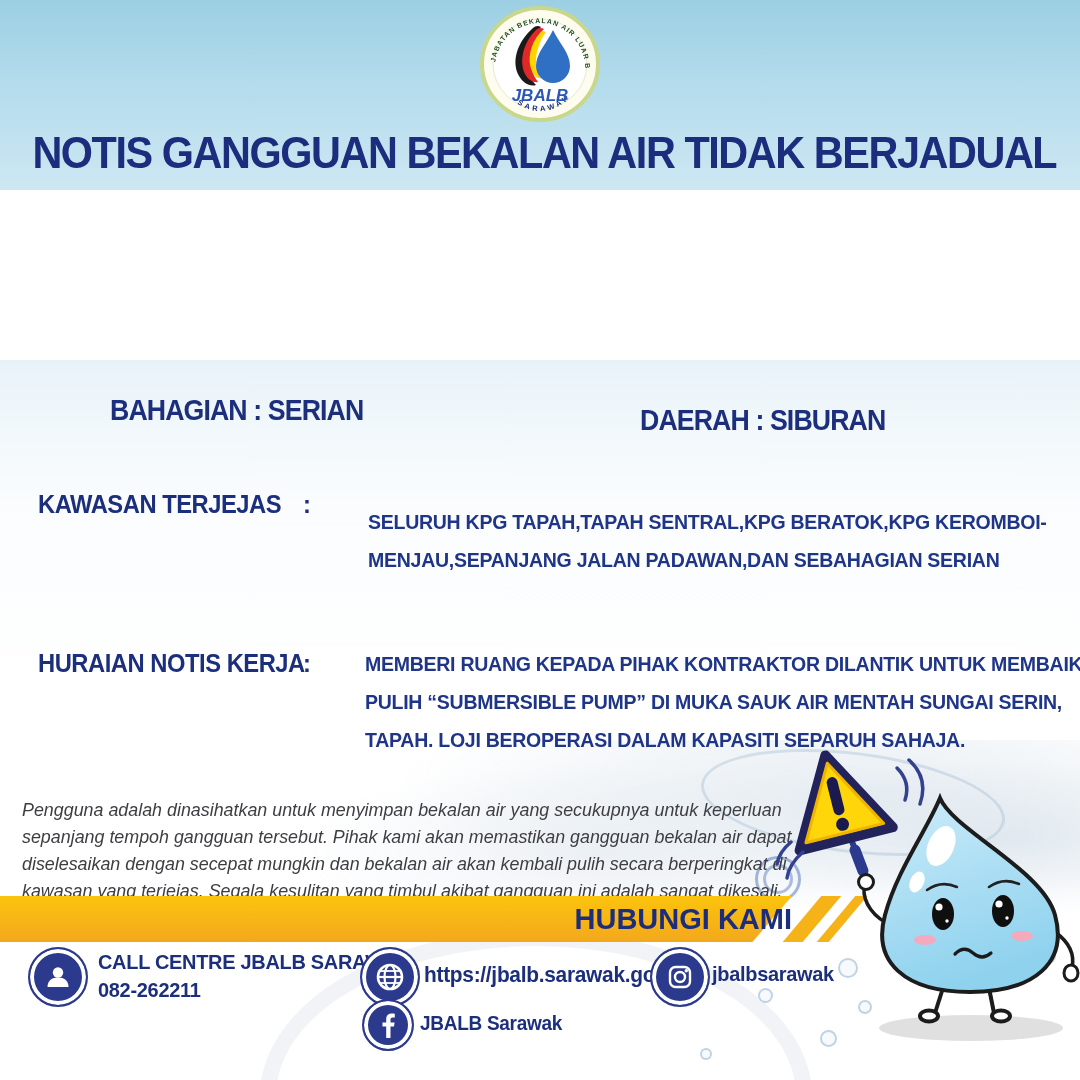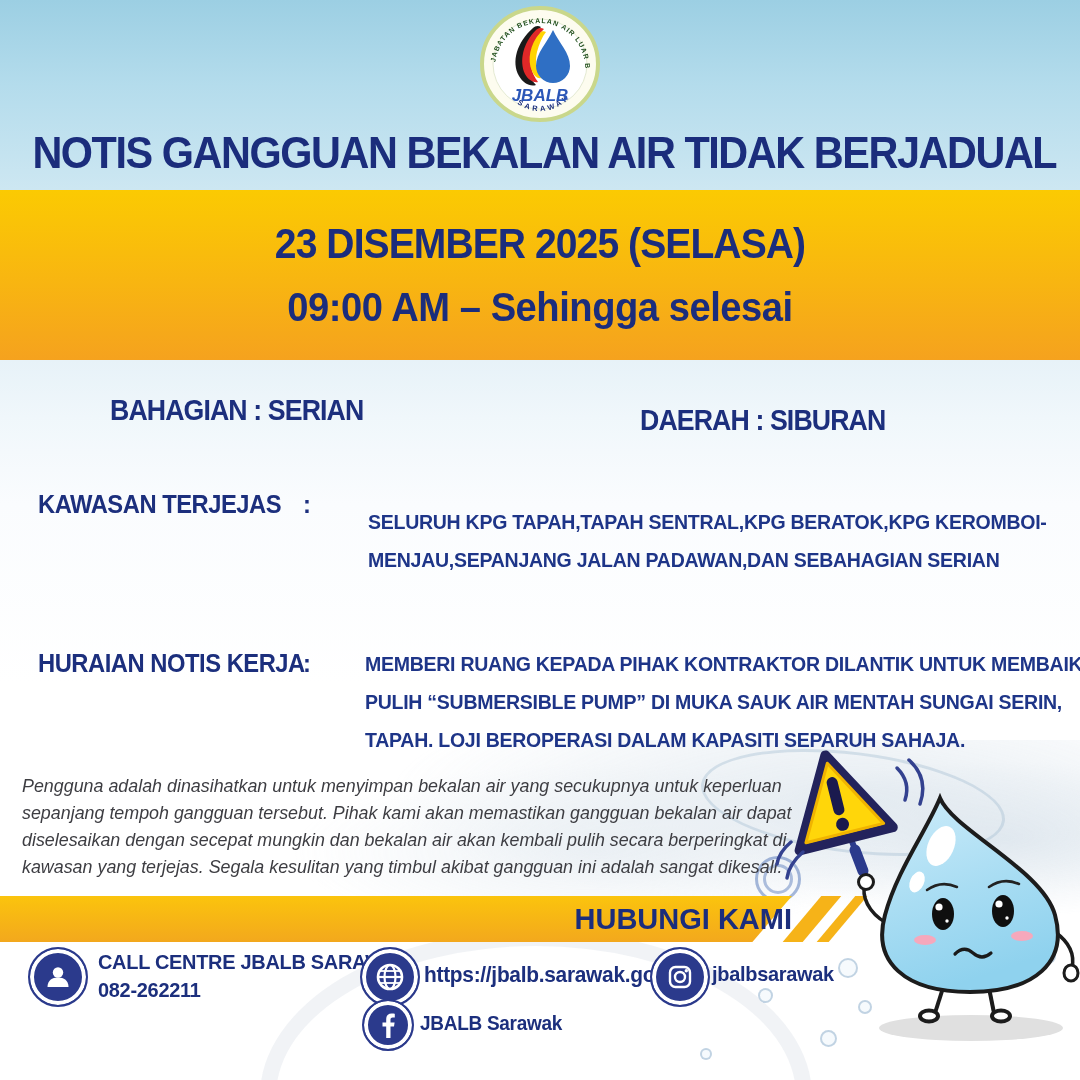--- a/index.html
+++ b/index.html
@@ -80,24 +80,20 @@
       <path d="M57,24 C44,37 40,55 46,68 C49,74 55,77 59,76 C52,67 50,56 53,45 C55,36 60,28 65,23 C62,21 59,22 57,24 Z" fill="#e02828"></path>
       <path d="M61,27 C51,38 48,54 53,65 C55,70 59,73 62,72 C57,64 56,55 58,46 C60,38 63,31 67,26 C65,25 62,25 61,27 Z" fill="#ffd400"></path>
     </g>
 
     <path d="M74,24 C68,37 57,47 57,60 a17,17 0 0 0 34,0 C91,47 80,37 74,24 Z" fill="#2f6fc4"></path>
     <text x="61" y="95" text-anchor="middle" font-size="17" font-weight="bold" font-style="italic" fill="#2b57b8">JBALB</text>
   </svg>
 
   <div class="abs page-title">NOTIS GANGGUAN BEKALAN AIR TIDAK BERJADUAL</div>
 
-  <div class="abs date-banner">
-    <div class="date-text">23 DISEMBER 2025 (SELASA)</div>
-    <div class="time-text">09:00 AM – Sehingga selesai</div>
-  </div>
 
   <div class="abs body-bg"></div>
 
   <div class="abs splash"></div>
   <div class="abs swirl" style="left:260px;top:930px;width:520px;height:300px;border:16px solid rgba(205,213,223,.28);"></div>
   <div class="abs swirl" style="left:700px;top:752px;width:300px;height:95px;border:3px solid rgba(165,190,210,.40);transform:rotate(7deg);"></div>
   <div class="abs swirl" style="left:755px;top:856px;width:40px;height:40px;border:3px solid rgba(60,100,175,.45);"></div>
   <div class="abs swirl" style="left:763px;top:864px;width:24px;height:24px;border:3px solid rgba(60,100,175,.40);"></div>
   <div class="abs bubble" style="left:838px;top:958px;width:16px;height:16px;"></div>
   <div class="abs bubble" style="left:858px;top:1000px;width:10px;height:10px;"></div>
@@ -115,21 +111,21 @@
   <div class="abs navy sec-label" style="left:303px;top:490px;">:</div>
   <div class="abs sec-line" style="left:368px;top:510px;">SELURUH KPG TAPAH,TAPAH SENTRAL,KPG BERATOK,KPG KEROMBOI-</div>
   <div class="abs sec-line" style="left:368px;top:548px;">MENJAU,SEPANJANG JALAN PADAWAN,DAN SEBAHAGIAN SERIAN</div>
 
   <div class="abs navy sec-label" style="left:38px;top:649px;">HURAIAN NOTIS KERJA</div>
   <div class="abs navy sec-label" style="left:303px;top:649px;">:</div>
   <div class="abs sec-line" style="left:365px;top:652px;">MEMBERI RUANG KEPADA PIHAK KONTRAKTOR DILANTIK UNTUK MEMBAIK</div>
   <div class="abs sec-line" style="left:365px;top:690px;">PULIH “SUBMERSIBLE PUMP” DI MUKA SAUK AIR MENTAH SUNGAI SERIN,</div>
   <div class="abs sec-line" style="left:365px;top:728px;">TAPAH. LOJI BEROPERASI DALAM KAPASITI SEPARUH SAHAJA.</div>
 
-  <div class="abs" style="left:22px;top:772px;">
+  <div class="abs" style="left:22px;top:796px;">
     <div class="disc-line">Pengguna adalah dinasihatkan untuk menyimpan bekalan air yang secukupnya untuk keperluan</div>
     <div class="disc-line">sepanjang tempoh gangguan tersebut. Pihak kami akan memastikan gangguan bekalan air dapat</div>
     <div class="disc-line">diselesaikan dengan secepat mungkin dan bekalan air akan kembali pulih secara berperingkat di</div>
     <div class="disc-line">kawasan yang terjejas. Segala kesulitan yang timbul akibat gangguan ini adalah sangat dikesali.</div>
   </div>
 
   <div class="abs hubungi-body"></div>
   <div class="abs stripe" style="left:802px;width:20px;"></div>
   <div class="abs stripe" style="left:836px;width:12px;"></div>
   <div class="abs hubungi-text">HUBUNGI KAMI</div>

